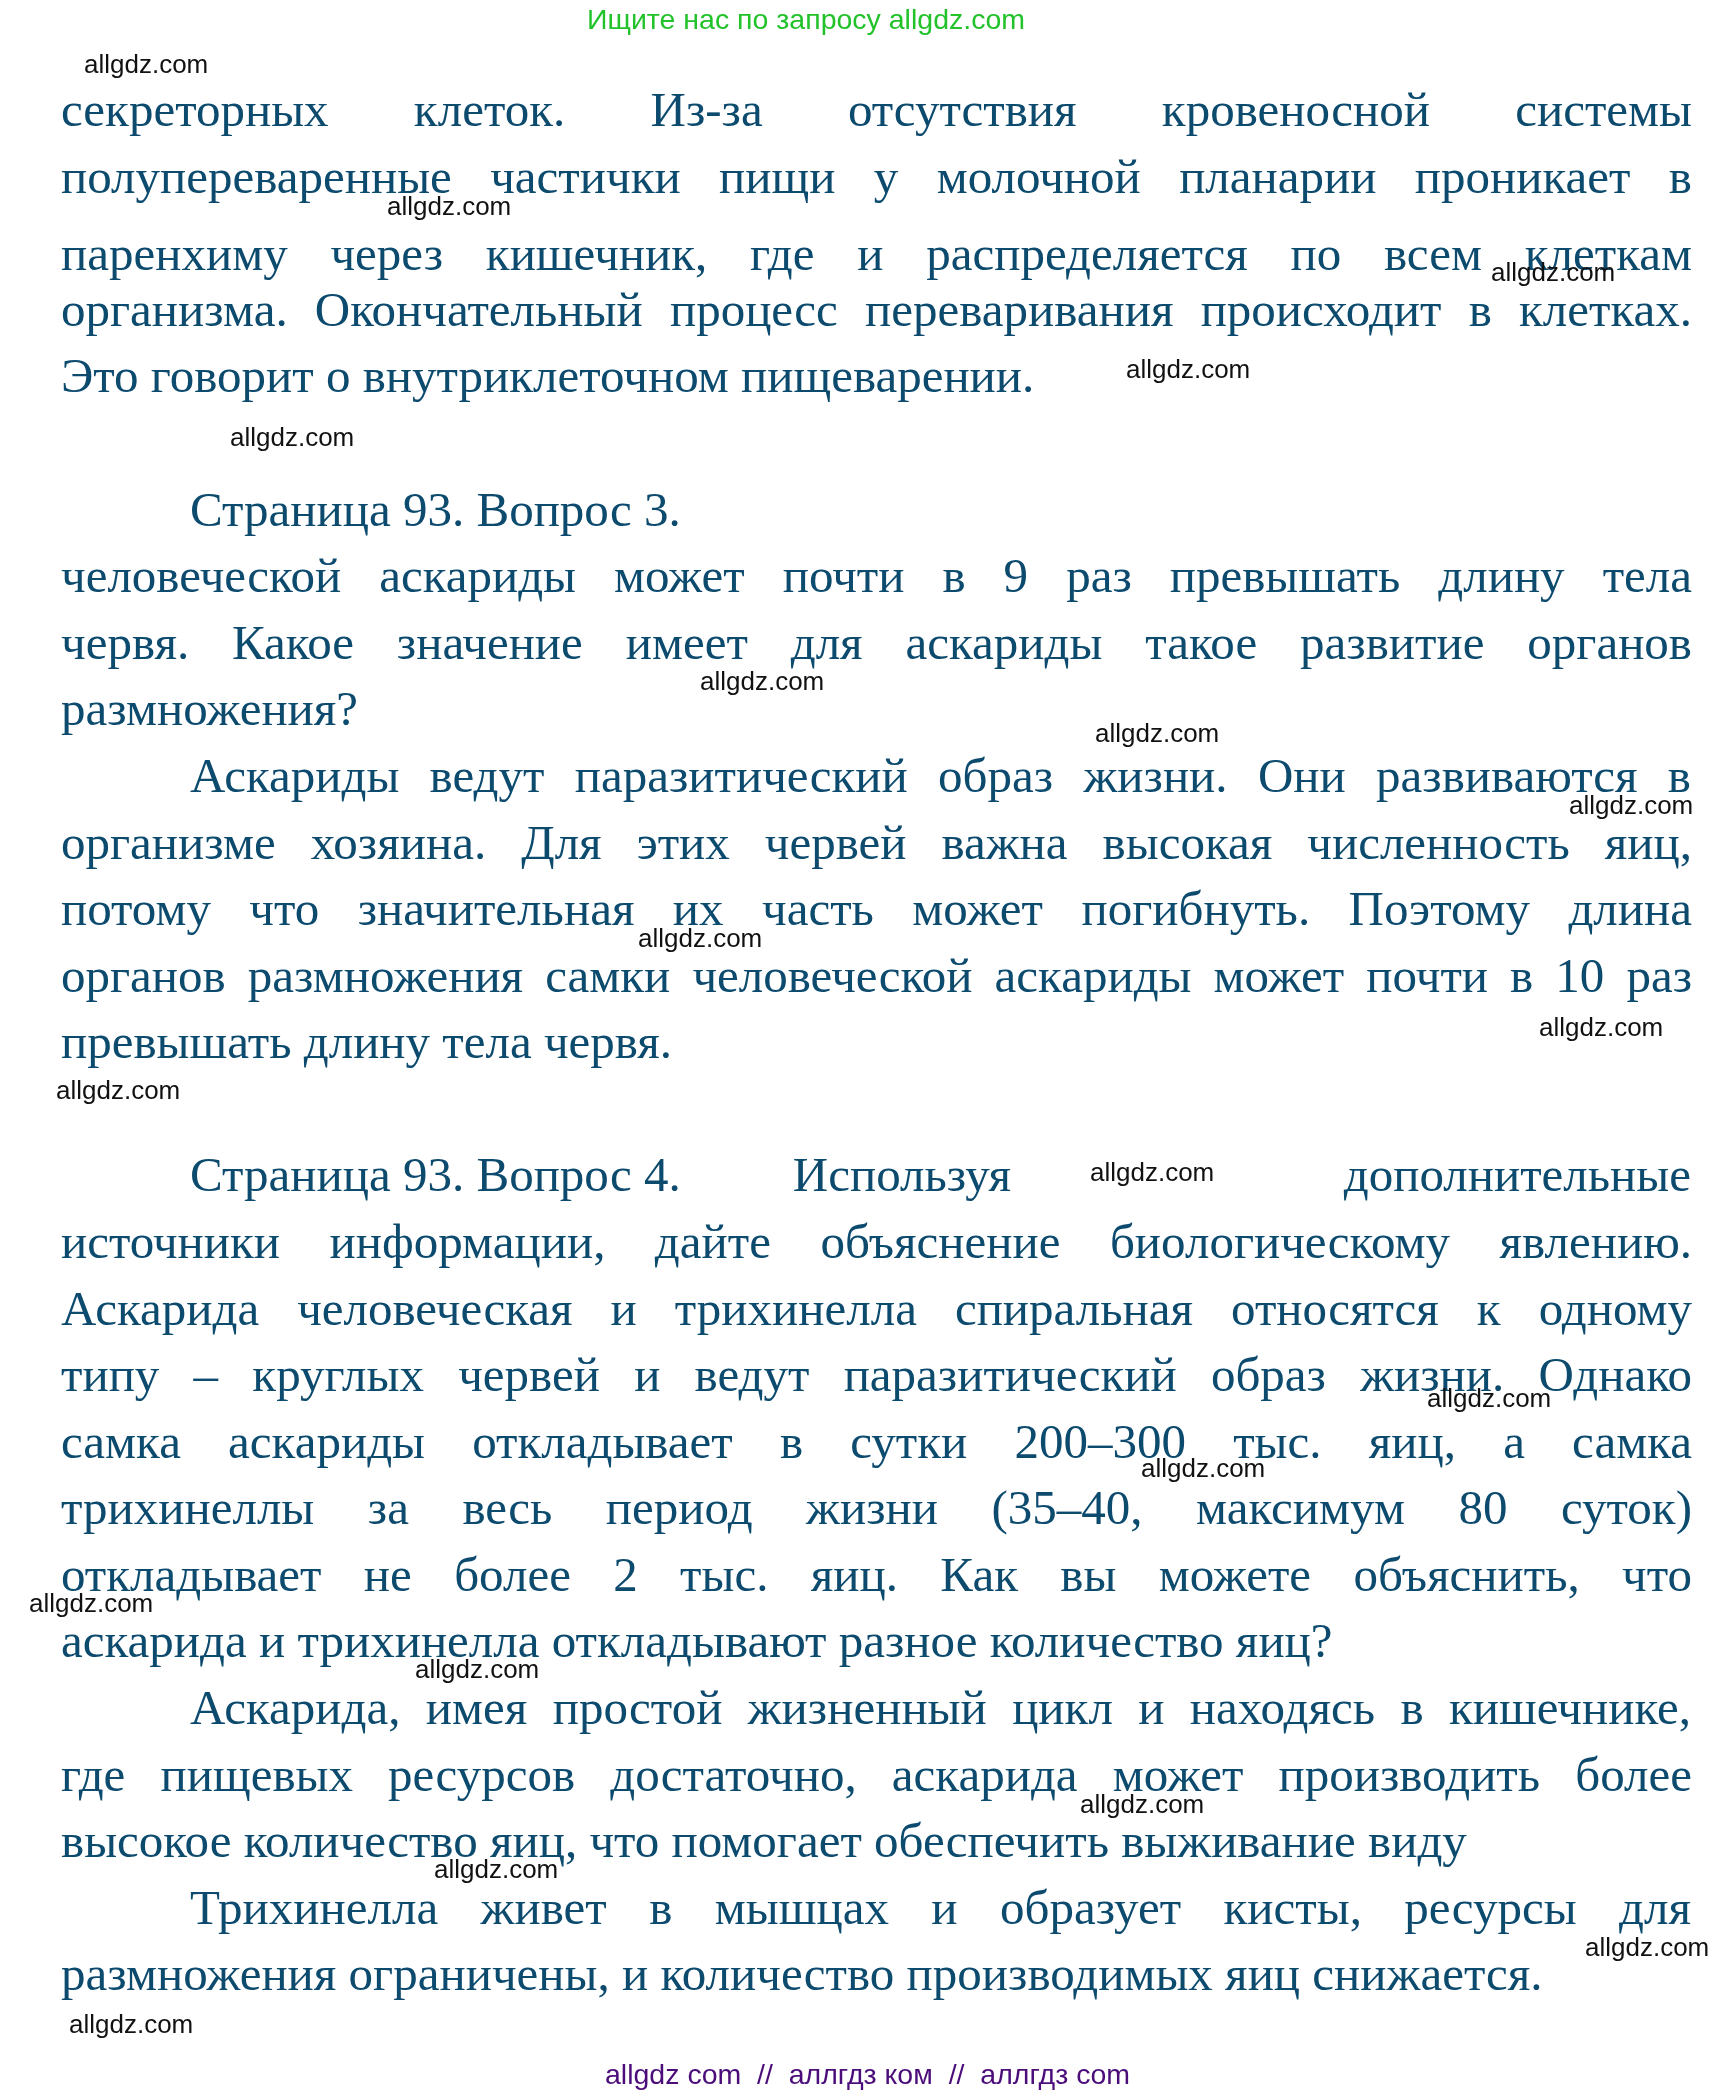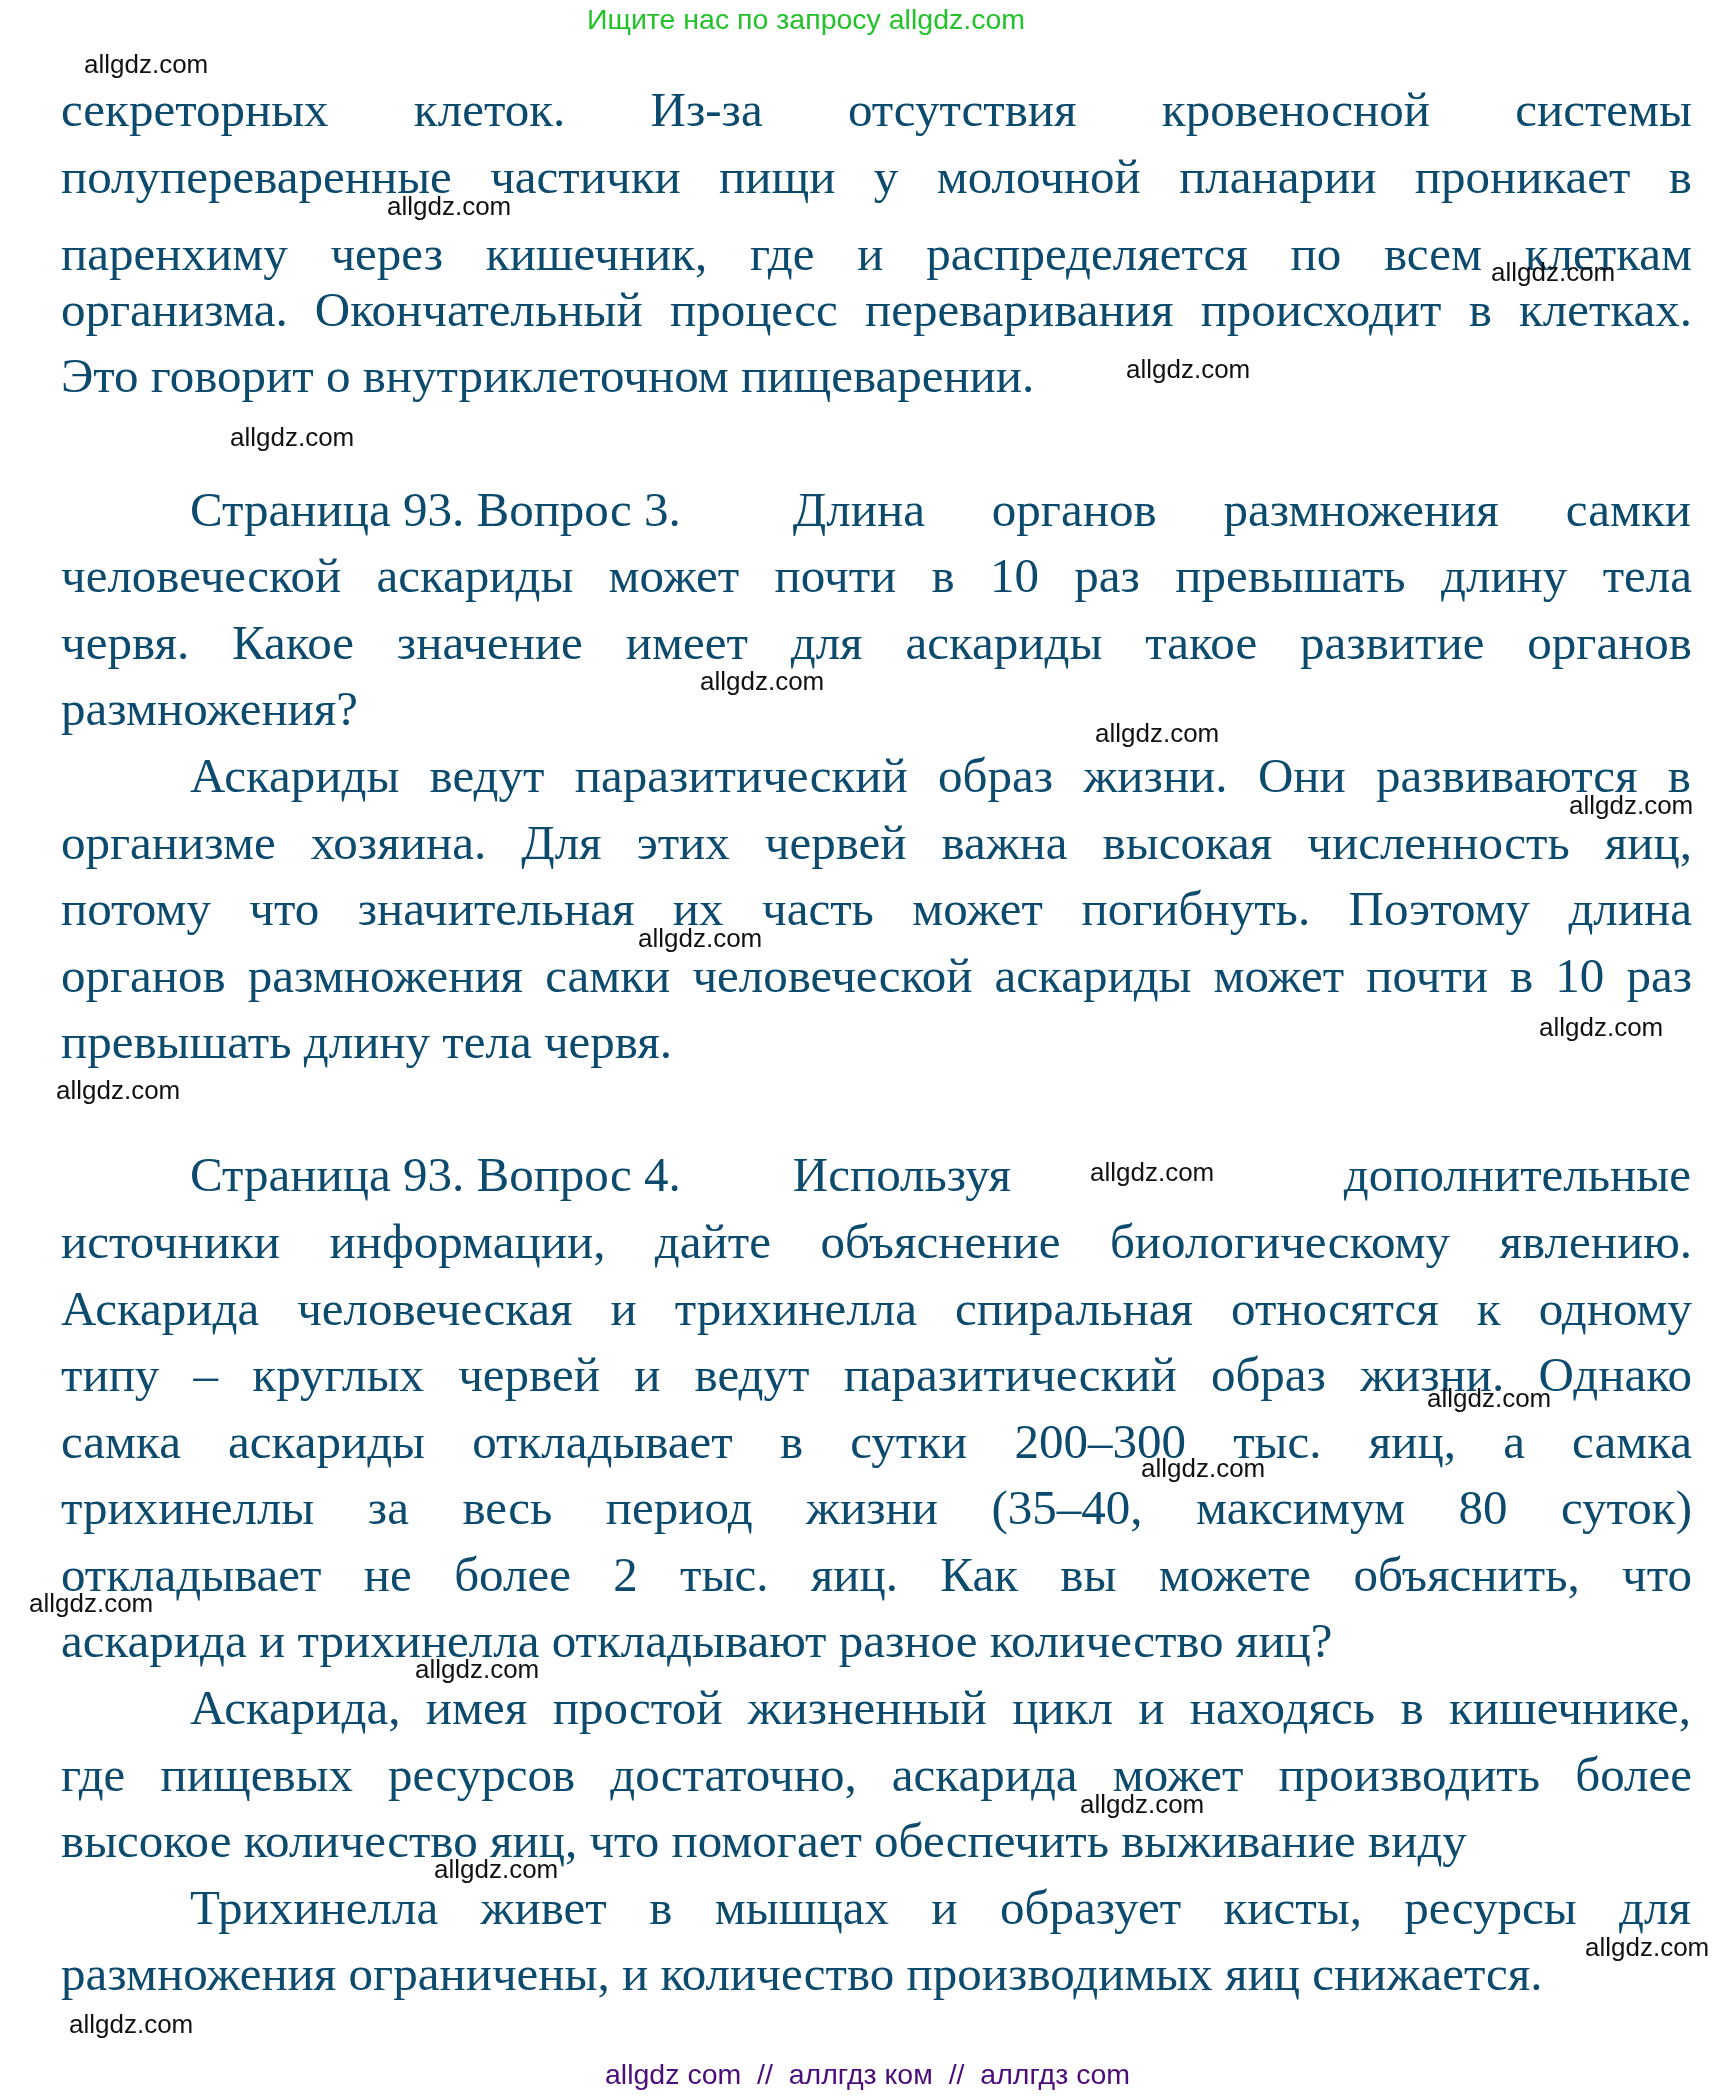--- a/index.html
+++ b/index.html
@@ -38,23 +38,22 @@
 <div class="header">Ищите нас по запросу allgdz.com</div>
 
 <div class="line just full" style="top:76px">секреторных клеток. Из-за отсутствия кровеносной системы</div>
 <div class="line just full" style="top:143px">полупереваренные частички пищи у молочной планарии проникает в</div>
 <div class="line just full" style="top:220px">паренхиму через кишечник, где и распределяется по всем клеткам</div>
 <div class="line just full" style="top:276px">организма. Окончательный процесс переваривания происходит в клетках.</div>
 <div class="line full" style="top:342px">Это говорит о внутриклеточном пищеварении.</div>
 
 <div class="line bold ind q-head" style="top:476px">
   <span class="lbl">Страница 93. Вопрос 3.</span>
-  <span class="rest">Длина органов размножения самки</span>
 </div>
-<div class="line bold just full" style="top:542px">человеческой аскариды может почти в 10 раз превышать длину тела</div>
+<div class="line bold just full" style="top:542px">человеческой аскариды может почти в 9 раз превышать длину тела</div>
 <div class="line bold just full" style="top:609px">червя. Какое значение имеет для аскариды такое развитие органов</div>
 <div class="line bold full" style="top:675px">размножения?</div>
 
 <div class="line just ind" style="top:742px">Аскариды ведут паразитический образ жизни. Они развиваются в</div>
 <div class="line just full" style="top:809px">организме хозяина. Для этих червей важна высокая численность яиц,</div>
 <div class="line just full" style="top:875px">потому что значительная их часть может погибнуть. Поэтому длина</div>
 <div class="line just full" style="top:942px">органов размножения самки человеческой аскариды может почти в 10 раз</div>
 <div class="line full" style="top:1008px">превышать длину тела червя.</div>
 
 <div class="line bold ind q-head" style="top:1141px">

